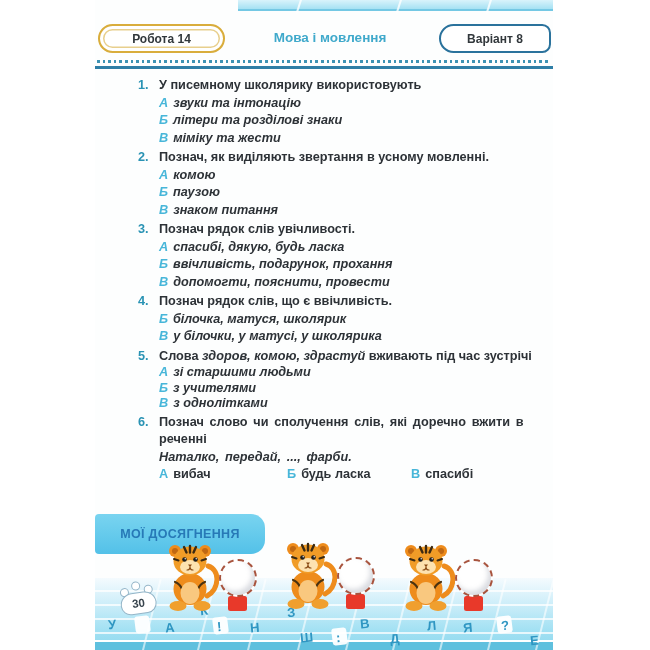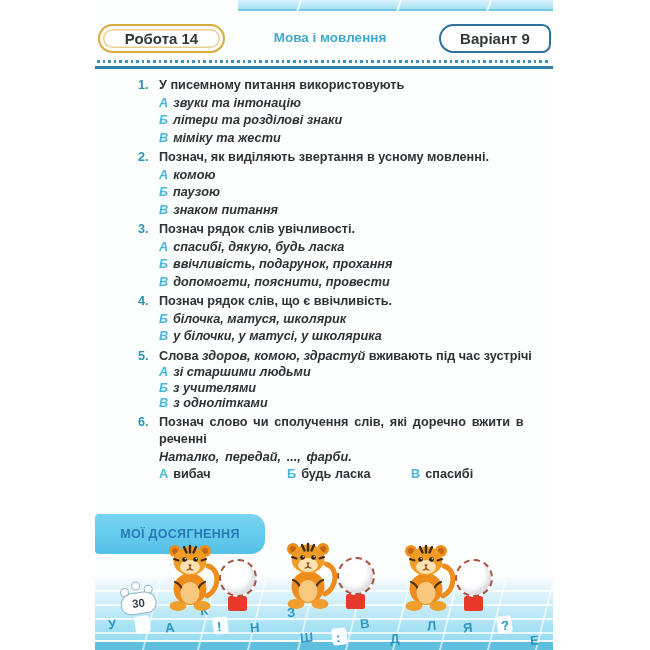--- a/index.html
+++ b/index.html
@@ -10,21 +10,21 @@
   }
   .page { position:absolute; left:95px; top:0; width:458px; height:650px; background:#fdfefe; overflow:hidden; }
 
   
   .top-strip { position:absolute; left:143px; right:0; top:0; height:11px;
     background:linear-gradient(180deg,#d9f3fb,#a5e1f3); border-bottom:2px solid #74c8e4; }
   .top-strip .streak { position:absolute; width:2px; height:16px; background:rgba(255,255,255,.8); transform:rotate(18deg); top:-2px; }
 
   
   .pill { position:absolute; top:24px; height:29px; background:#fff; border-radius:15px;
-    display:flex; align-items:center; justify-content:center; font-weight:bold; font-size:15px; color:#32383c; }
+    display:flex; align-items:center; justify-content:center; font-weight:bold; font-size:12px; color:#32383c; }
   .pill-work { left:3px; width:127px; border:2.5px solid #d9ad3c;
     box-shadow: inset 0 0 0 3px #ffffff, inset 0 0 0 4.5px #e8cf8d; }
   .pill-variant { left:344px; width:112px; border:2.5px solid #2a729c; border-radius:15px 9px 9px 15px; }
   .center-title { position:absolute; top:30px; left:135px; width:200px; text-align:center;
     color:#3fa9cb; font-weight:bold; font-size:13.5px; }
 
   .dots { position:absolute; top:60px; left:2px; right:3px; height:3px;
     background-image:repeating-linear-gradient(90deg,#3e93b4 0 2.6px,transparent 2.6px 5.6px); }
   .rule { position:absolute; top:66px; left:0; right:0; height:2.5px; background:#2e7ea6; }
 
@@ -111,31 +111,31 @@
     <span class="streak" style="left:60px"></span>
     <span class="streak" style="left:160px"></span>
     <span class="streak" style="left:250px"></span>
   </div>
 
   <div class="pill pill-work">
     <span>Робота 14</span>
   </div>
   <div class="center-title">Мова і мовлення</div>
   <div class="pill pill-variant">
-    <span>Варіант 9</span>
+    <span>Варіант 8</span>
   </div>
 
   <div class="dots"></div>
   <div class="rule"></div>
 
   <div id="questions">
       <div class="question">
         <div class="q-head">
           <span class="q-num">1.</span>
-          <div class="q-title"><span>У писемному питання використовують</span></div>
+          <div class="q-title"><span>У писемному школярику використовують</span></div>
         </div>
         <div class="opt"><span class="opt-letter">А</span>звуки та інтонацію</div>
         <div class="opt"><span class="opt-letter">Б</span>літери та розділові знаки</div>
         <div class="opt"><span class="opt-letter">В</span>міміку та жести</div>
       </div>
       <div class="question">
         <div class="q-head">
           <span class="q-num">2.</span>
           <div class="q-title"><span>Познач, як виділяють звертання в усному мовленні.</span></div>
         </div>

